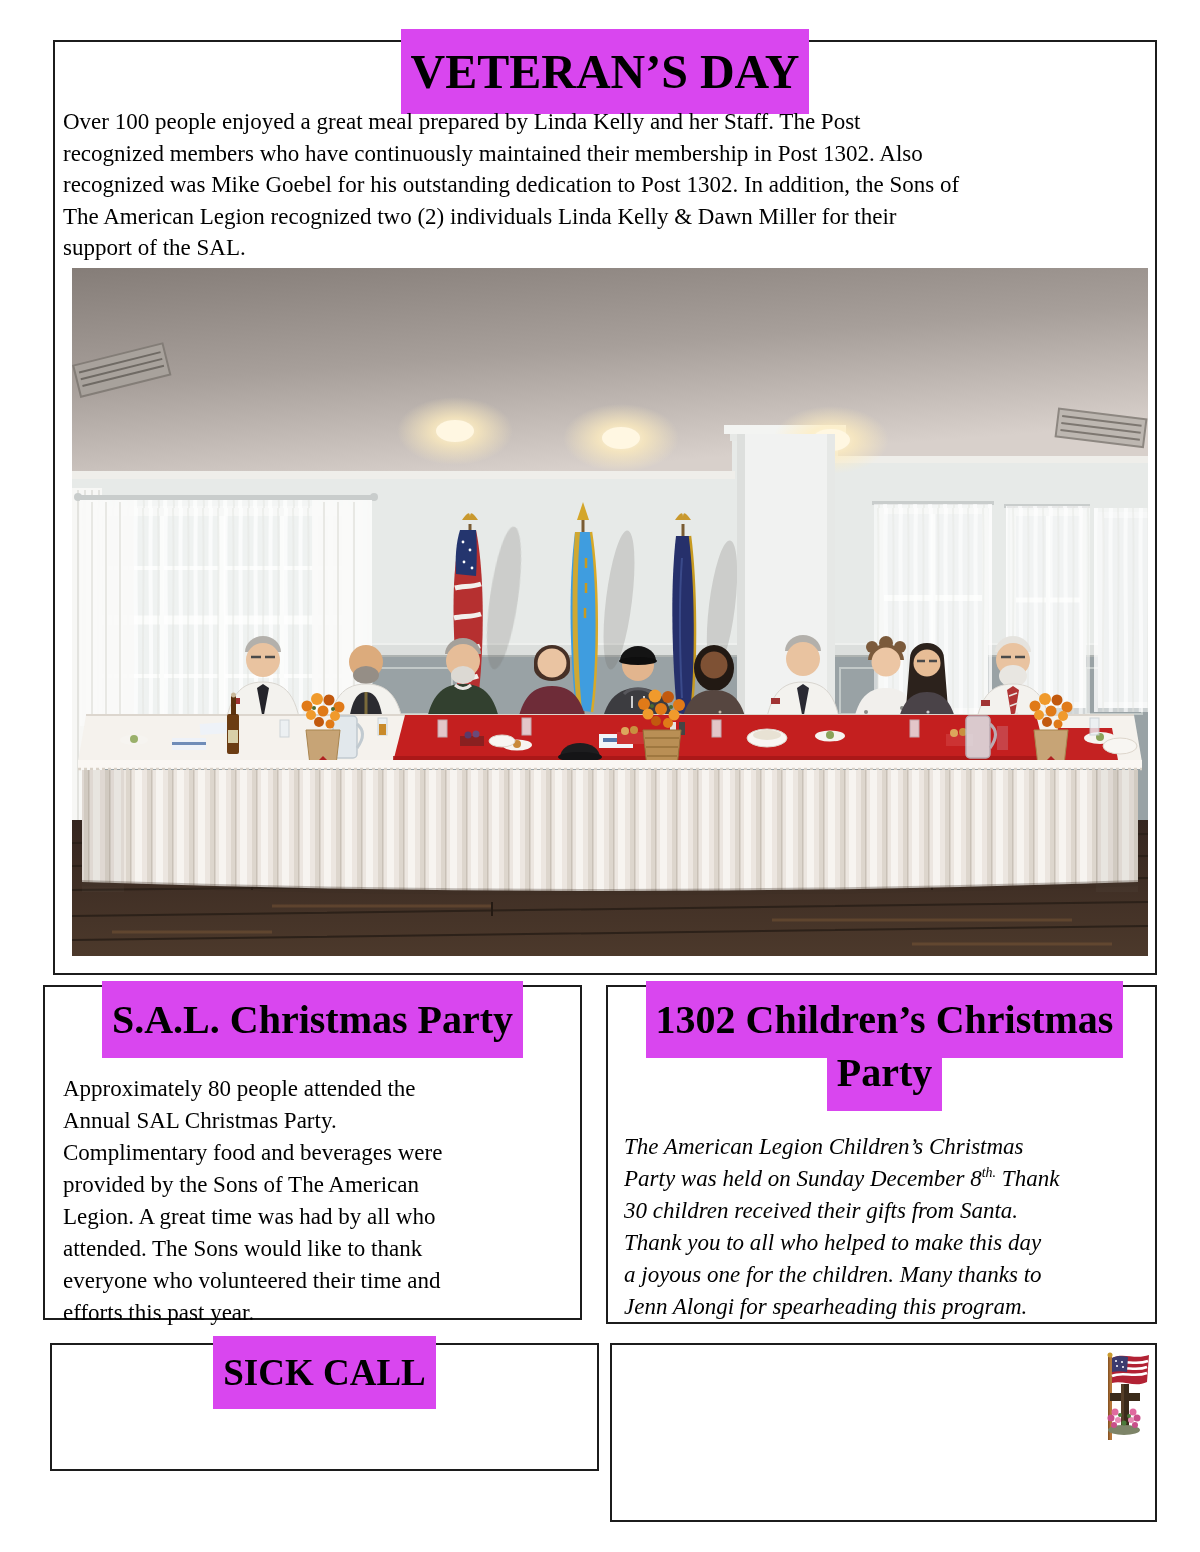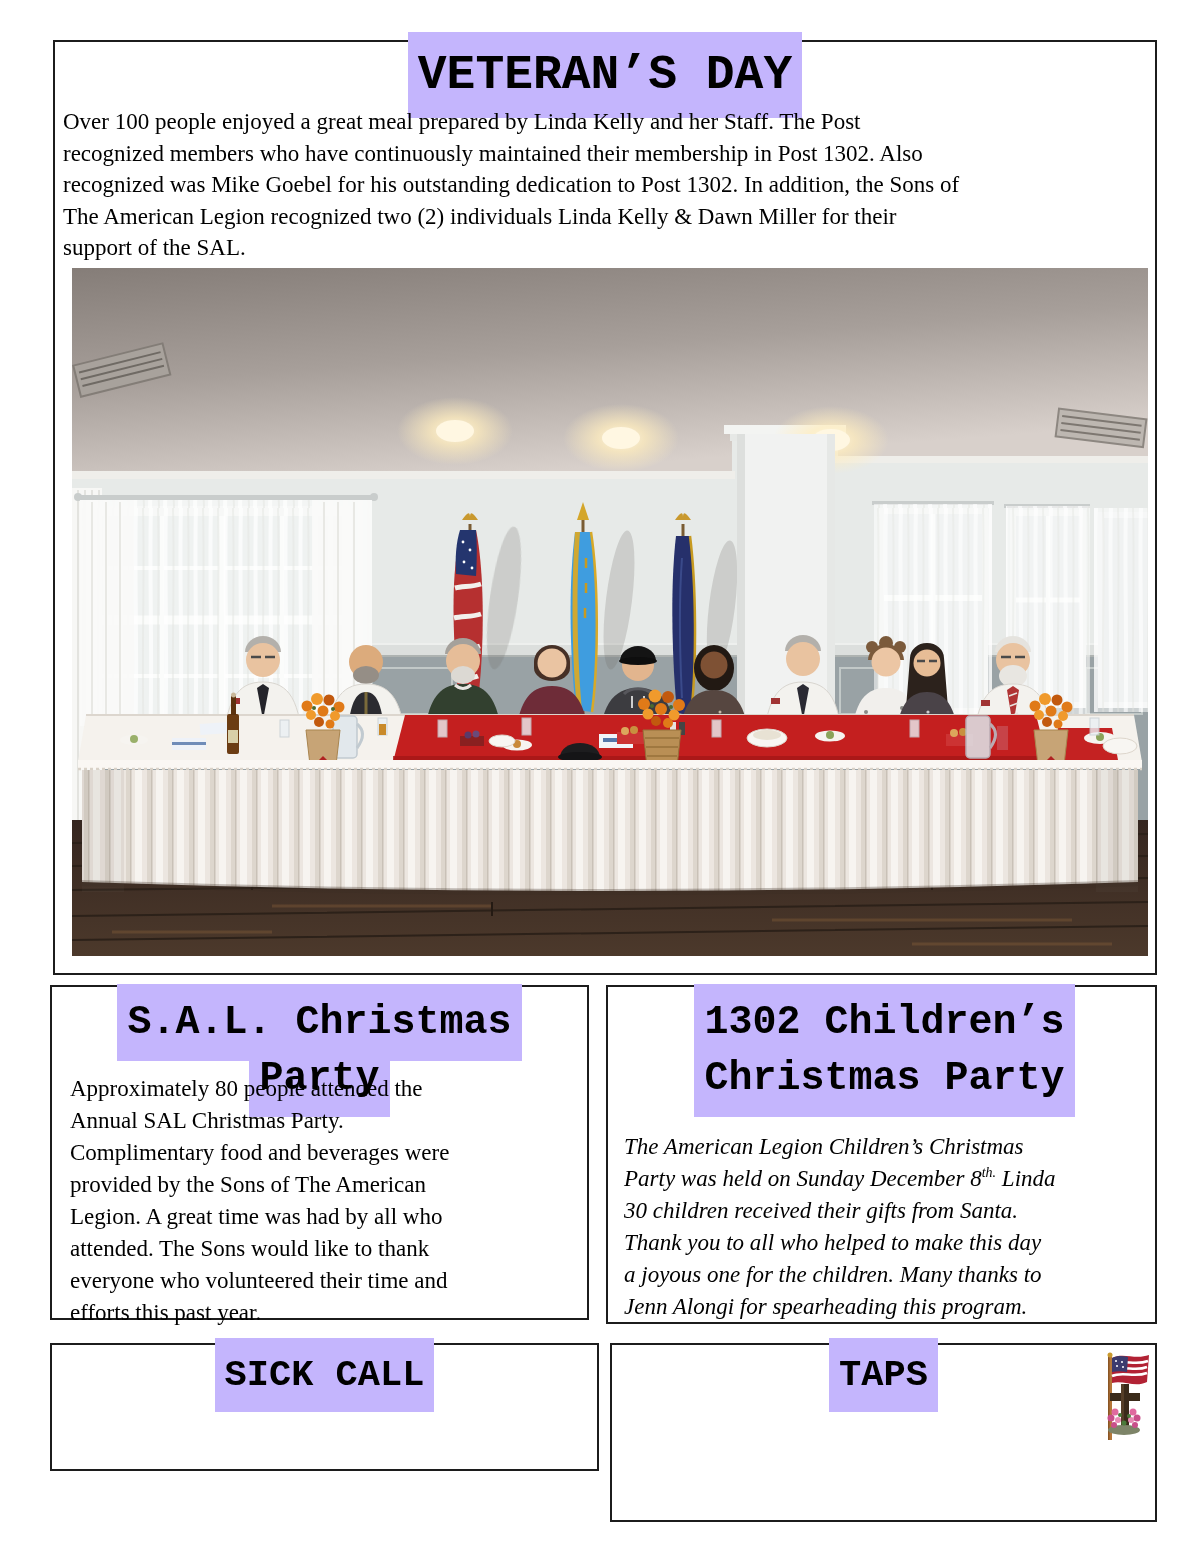--- a/index.html
+++ b/index.html
@@ -5,22 +5,22 @@
   html,body { margin:0; padding:0; background:#ffffff; }
   .page {
     position:relative; width:1200px; height:1552px; background:#ffffff;
     font-family:"Liberation Serif", serif; color:#000; overflow:hidden;
   }
   .frame {
     position:absolute; border:2px solid #1c1c1c; background:#fff; box-sizing:border-box;
   }
   .title-line { text-align:center; font-weight:bold; }
   .hl {
-    background:#c4b5fd; padding:16px 10px;
-    box-decoration-break:clone;font-family:Liberation Mono, monospace; -webkit-box-decoration-break:clone;
+    background:#d946ef; padding:16px 10px;
+    box-decoration-break:clone; -webkit-box-decoration-break:clone;
   }
   #vets-title   { padding-top:3px;  font-size:48px; line-height:53px; }
   #vets-body {
     position:absolute; left:8px; top:64px; width:1076px;
     font-size:23px; line-height:31.5px; white-space:pre-line;
   }
   .photo-wrap {
     position:absolute; left:17px; top:226px; width:1076px; height:688px; overflow:hidden;
   }
   .photo-wrap svg { display:block; }
@@ -428,58 +428,55 @@
           <path d="M6,501 H1070" stroke="#d9d2c8" stroke-width="2.5" stroke-dasharray="3,3"></path>
           <path d="M10,502 H1066 V614 Q538,632 10,614 Z" fill="url(#pleat)"></path>
           <rect x="10" y="502" width="42" height="122" fill="#6a5f55" opacity="0.10"></rect>
           <rect x="1024" y="502" width="42" height="122" fill="#6a5f55" opacity="0.10"></rect>
           <path d="M10,612 Q538,630 1066,612 L1066,618 Q538,636 10,618 Z" fill="#3c2d23" opacity="0.3"></path>
         </g>
       </svg>
     </div>
   </div>
 
-  <div class="frame" style="left:50px; top:985px; width:539px; height:335px;">
+  <div class="frame" style="left:43px; top:985px; width:539px; height:335px;">
     <div class="title-line" id="sal-title">
       <span class="hl">S.A.L. Christmas Party</span>
     </div>
     <div class="col-body pre" id="sal-body">Approximately 80 people attended the
 Annual SAL Christmas Party.
 Complimentary food and beverages were
 provided by the Sons of The American
 Legion. A great time was had by all who
 attended. The Sons would like to thank
 everyone who volunteered their time and
 efforts this past year.</div>
   </div>
 
   <div class="frame" style="left:606px; top:985px; width:551px; height:339px;">
     <div class="title-line" id="child-title" style="padding-left:14px; padding-right:14px;margin-left:6px;">
       <span class="hl">1302 Children’s Christmas Party</span>
     </div>
     <div class="col-body" id="child-body">
       <span class="ln">The American Legion Children’s Christmas</span>
-      <span class="ln"><span>Party was held on Sunday December 8</span><sup class="ord">th.</sup><span> Linda</span></span>
+      <span class="ln"><span>Party was held on Sunday December 8</span><sup class="ord">th.</sup><span> Thank</span></span>
       <span class="ln pre">30 children received their gifts from Santa.
 Thank you to all who helped to make this day
 a joyous one for the children. Many thanks to
 Jenn Alongi for spearheading this program.</span>
     </div>
   </div>
 
   <div class="frame" style="left:50px; top:1343px; width:549px; height:128px;">
     <div class="title-line" id="sick-title">
       <span class="hl">SICK CALL</span>
     </div>
   </div>
 
   <div class="frame" style="left:610px; top:1343px; width:547px; height:179px;">
-    <div class="title-line" id="taps-title">
-      <span class="hl">TAPS</span>
-    </div>
 
     <svg class="memorial-icon" viewBox="0 0 58 102">
       <rect x="13" y="6" width="4" height="84" fill="#b5773a"></rect>
       <rect x="13" y="6" width="1.5" height="84" fill="#8a5524"></rect>
       <circle cx="15" cy="5" r="2.5" fill="#c9992e"></circle>
       <g>
         <path d="M17,8 C28,2 40,10 54,5 L52,32 C40,38 29,30 17,33 Z" fill="#b22234"></path>
         <path d="M18,14 C29,9 40,16 53,11 M18,20 C29,15 40,22 52,17 M17,26 C28,21 39,28 52,23" stroke="#ffffff" stroke-width="2.5" fill="none"></path>
         <path d="M17,8 C23,5 28,6 33,7 L32,22 C27,21 22,21 17,22 Z" fill="#3c3b6e"></path>
         <circle cx="21" cy="11" r="1" fill="#fff"></circle>

